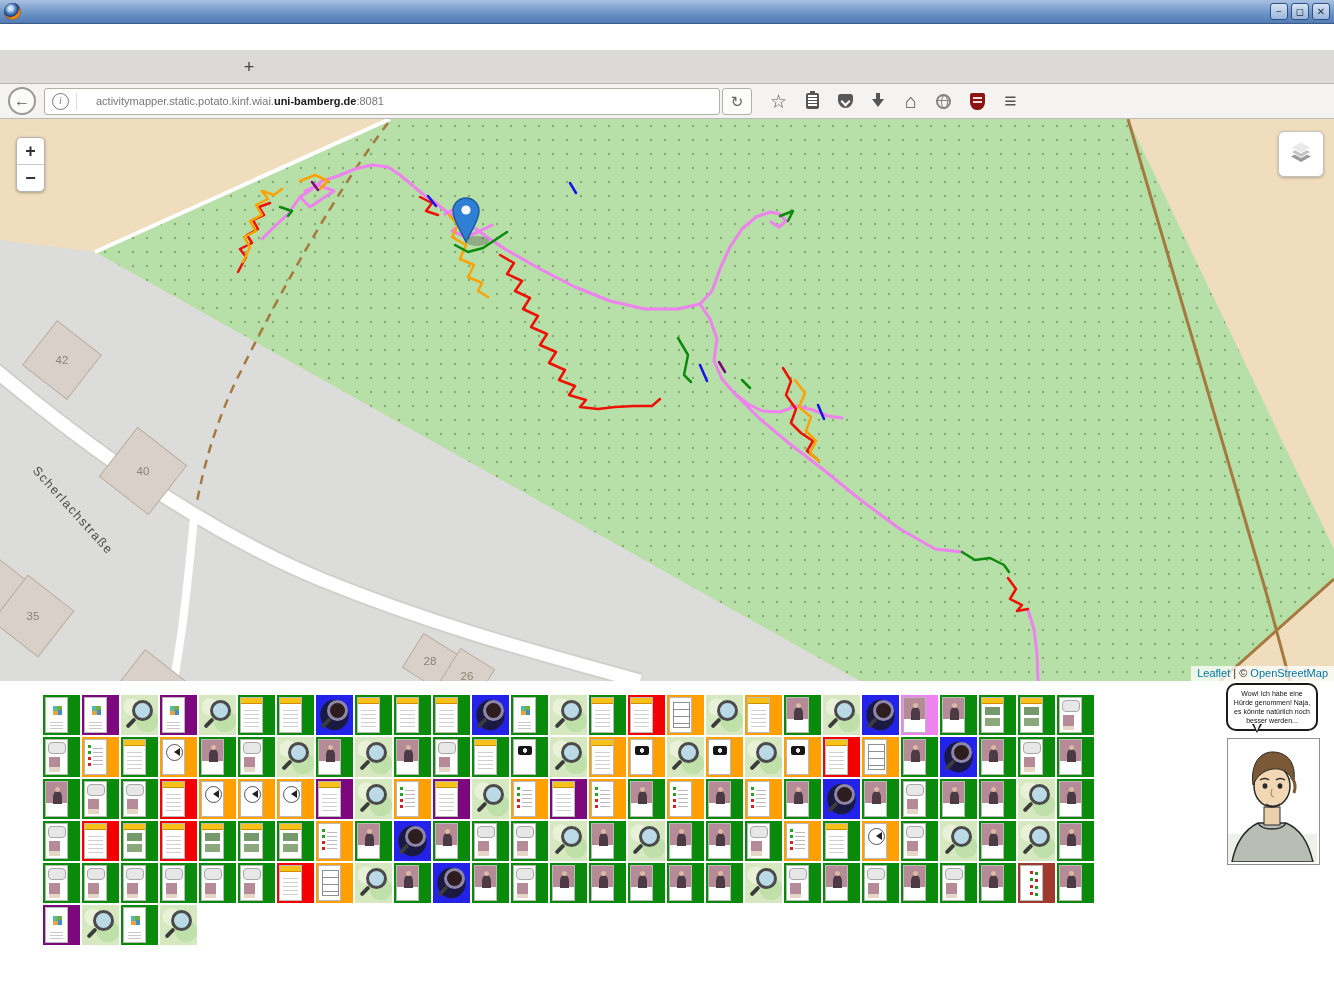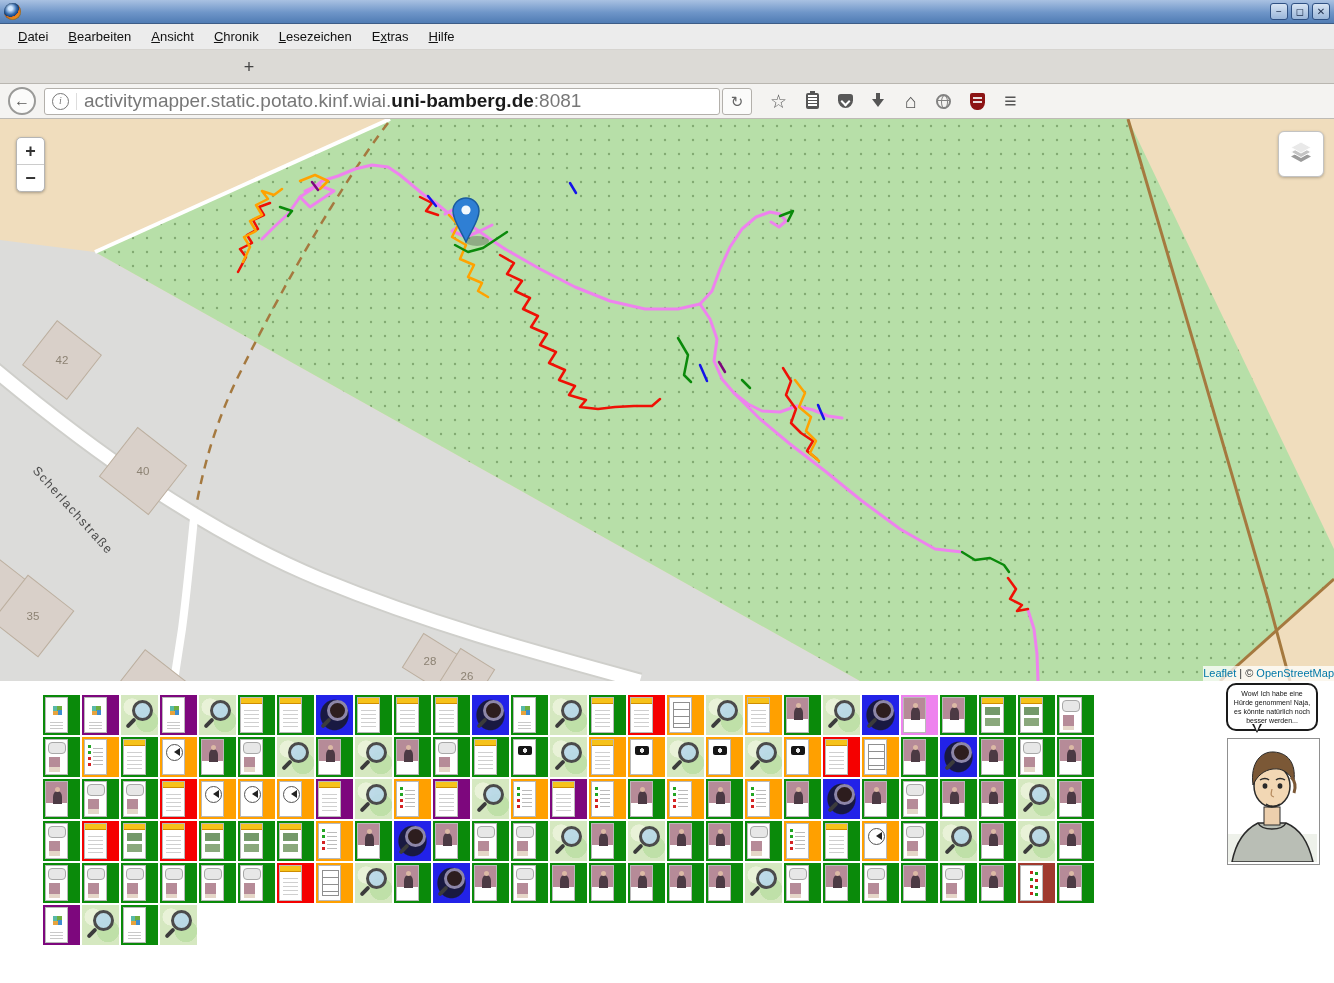--- a/index.html
+++ b/index.html
@@ -38,21 +38,21 @@
   
   .navbar{top:84px;height:35px;background:#f4f3f1;border-bottom:1px solid #bdbab5;
     display:flex;align-items:center;}
   .backbtn{width:28px;height:28px;margin-left:8px;border:2px solid #9a9a98;border-radius:50%;
     color:#5a5a58;font-size:16px;line-height:24px;text-align:center;box-sizing:border-box;background:#fbfbfa;}
   .urlbar{margin-left:8px;width:676px;height:27px;background:#fff;border:1px solid #b3b0ab;
     border-radius:3px;display:flex;align-items:center;padding-left:7px;box-sizing:border-box;}
   .info-ic{min-width:15px;height:15px;border:1px solid #787878;border-radius:50%;color:#787878;
     font-size:10px;font-style:italic;font-family:"Liberation Serif",serif;line-height:14px;text-align:center;}
   .url-div{width:1px;height:17px;background:#ddd;margin:0 7px;}
-  .url-text{font-size:19px;color:#777;white-space:nowrap;overflow:hidden;}
+  .url-text{font-size:11px;color:#777;white-space:nowrap;overflow:hidden;margin-left:12px;}
   .url-text b{color:#1a1a1a;font-weight:600;}
   .reloadbtn{width:30px;height:27px;margin-left:2px;border:1px solid #b3b0ab;border-radius:3px;
     background:#fbfbfa;color:#666;font-size:15px;line-height:25px;text-align:center;box-sizing:border-box;}
   .searchbox{margin-left:14px;width:232px;height:27px;background:#fff;border:1px solid #b3b0ab;
     border-radius:3px;display:flex;align-items:center;padding-left:7px;box-sizing:border-box;}
   .mag-sm{position:relative;width:9px;height:9px;border:2px solid #8a8a8a;border-radius:50%;margin-right:6px;}
   .mag-sm::after{content:"";position:absolute;width:2px;height:5px;background:#8a8a8a;
     left:8px;top:8px;transform:rotate(-45deg);}
   .search-ph{font-size:13px;color:#9a9a9a;}
   .navicons{display:flex;align-items:center;gap:19px;margin-left:18px;color:#555;}
@@ -79,21 +79,21 @@
   .map{top:119px;height:562px;background:#f0ddbd;overflow:hidden;}
   .map svg.base{position:absolute;left:0;top:0;}
   .zoomctl{position:absolute;left:16px;top:18px;width:27px;background:#fff;border:1px solid #b5b5b5;
     border-radius:5px;box-shadow:0 1px 3px rgba(0,0,0,.3);overflow:hidden;}
   .zoombtn{height:26px;text-align:center;font-size:18px;font-weight:bold;color:#333;line-height:26px;}
   .zoombtn + .zoombtn{border-top:1px solid #ccc;}
   .layersctl{position:absolute;right:10px;top:12px;width:44px;height:44px;background:#fff;
     border:1px solid #c3c3c3;border-radius:6px;box-shadow:0 1px 3px rgba(0,0,0,.25);
     display:flex;align-items:center;justify-content:center;}
   .attribution{position:absolute;right:0;bottom:0;background:rgba(255,255,255,.75);
-    padding:1px 0 2px;font-size:11px;color:#333;}
+    padding:1px 6px 2px;font-size:11px;color:#333;}
   .attribution a{color:#0078A8;text-decoration:none;}
 
   
   .bottom{top:681px;height:302px;background:#fff;}
   .timeline{position:absolute;left:43px;top:14px;}
   .trow{display:flex;gap:2px;margin-bottom:2px;}
   .tile{width:37px;height:40px;position:relative;flex:0 0 auto;}
   .card{position:absolute;left:2px;top:2px;width:23px;height:36px;background:#fff;
     border:1px solid #b9b9b9;box-sizing:border-box;}
   .mapthumb{position:absolute;inset:0;
@@ -159,29 +159,20 @@
 
   <div class="band titlebar">
     <span class="fx-logo"></span>
     <span class="winbtns">
       <span class="winbtn">−</span>
       <span class="winbtn">◻</span>
       <span class="winbtn">✕</span>
     </span>
   </div>
 
-  <div class="band menubar" id="menubar">
-      <span class="menu-item"><u>D</u>atei</span>
-      <span class="menu-item"><u>B</u>earbeiten</span>
-      <span class="menu-item"><u>A</u>nsicht</span>
-      <span class="menu-item"><u>C</u>hronik</span>
-      <span class="menu-item"><u>L</u>esezeichen</span>
-      <span class="menu-item">E<u>x</u>tras</span>
-      <span class="menu-item"><u>H</u>ilfe</span>
-    </div>
 
   <div class="band tabbar">
     <div class="newtab">+</div>
   </div>
 
   <div class="band navbar">
     <div class="backbtn">←</div>
     <div class="urlbar">
       <span class="info-ic">i</span>
       <span class="url-div"></span>

